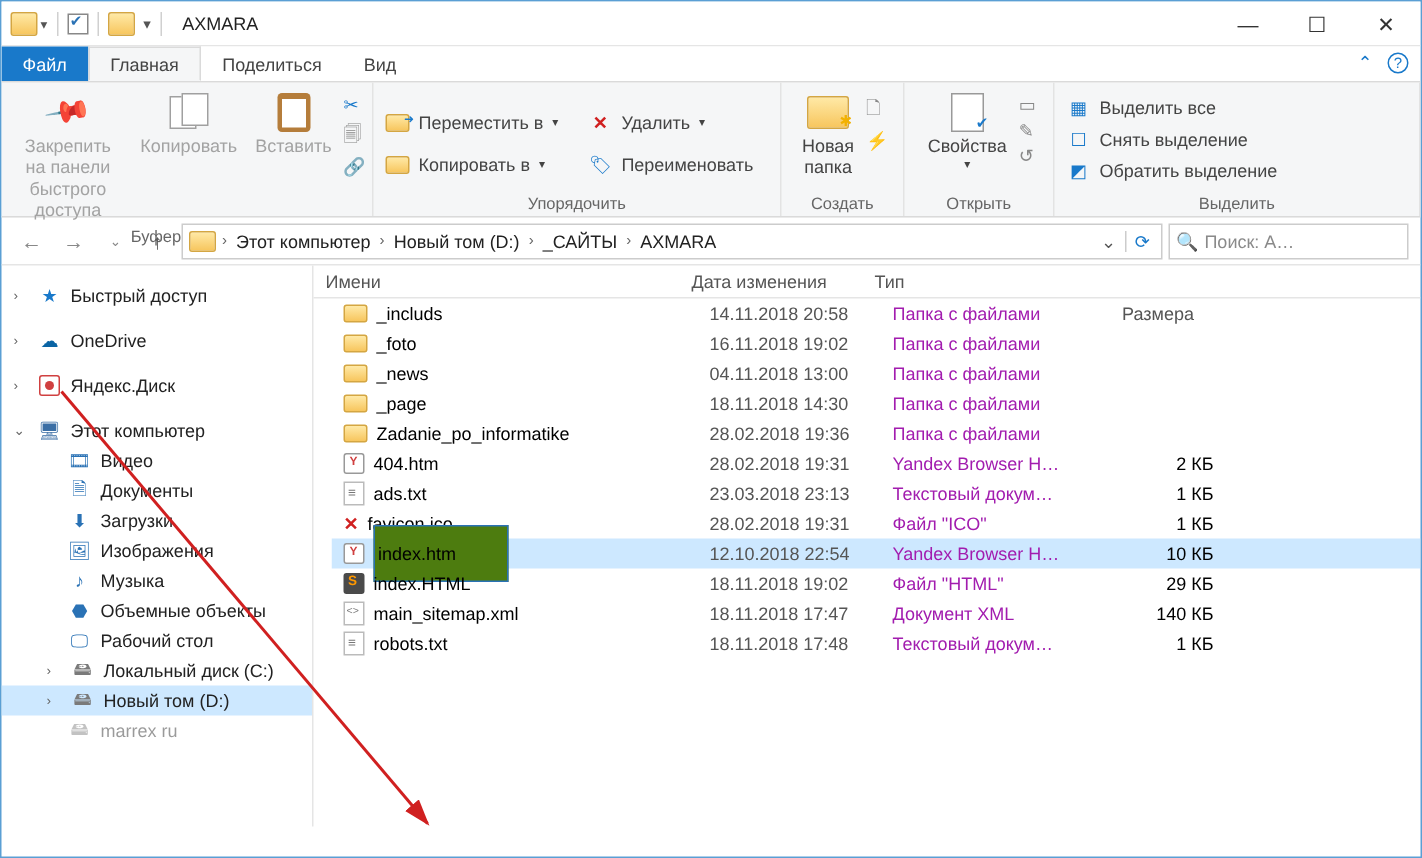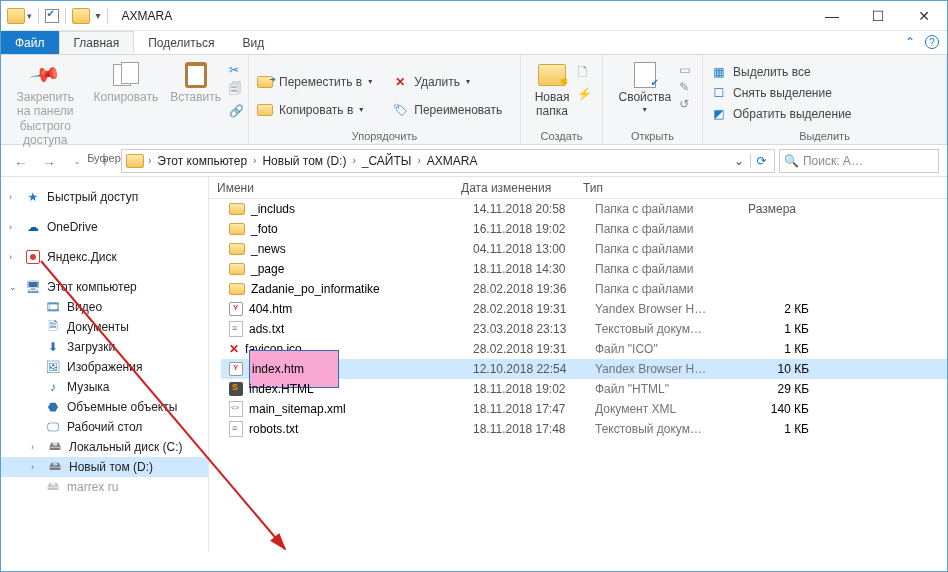--- a/index.html
+++ b/index.html
@@ -80,24 +80,24 @@
   .col { padding: 0 8px; border-right: 1px solid transparent; }
   .col.name { width: 244px; }
   .col.date { width: 122px; }
   .col.type { width: 152px; }
   .col.size { width: 88px; text-align: right; padding-right: 18px; margin-top: 42px; }
   .rows { flex: 1; overflow: hidden; margin-left: 12px; }
   .row { display: flex; align-items: center; height: 20px; }
   .row .c { padding: 0 8px; }
   .row .c.name { width: 244px; display: flex; align-items: center; gap: 6px; }
   .row .c.date { width: 122px; color: #555; }
-  .row .c.type { width: 152px; color: #737373; white-space: nowrap; overflow: hidden; text-overflow: ellipsis; }
+  .row .c.type { width: 152px; color: #a21caf; white-space: nowrap; overflow: hidden; text-overflow: ellipsis; }
   .row .c.size { width: 88px; text-align: right; color: #000000; padding-right: 18px; }
   .row.selected { background: #cde8ff; }
-  .row .rename-box { border: 1px solid #2a72b5; background: #f9a8d4; padding: 11px 2px; min-width: 90px; }
+  .row .rename-box { border: 1px solid #2a72b5; background: #4d7c0f; padding: 11px 2px; min-width: 90px; }
   .fi-folder { width: 16px; height: 12px; background: linear-gradient(#ffe9a6,#f7c65e); border: 1px solid #d4a642; border-radius: 2px; }
   .fi-file { width: 14px; height: 16px; background: #fff; border: 1px solid #bbb; position: relative; }
   .fi-file.txt::after { content: "≡"; font-size: 9px; color: #777; position: absolute; left: 2px; top: 1px; }
   .fi-file.xml::after { content: "<>"; font-size: 7px; color: #777; position: absolute; left: 1px; top: 2px; }
   .fi-ico { color: #d02020; font-size: 12px; font-weight: bold; }
   .fi-subl { width: 14px; height: 14px; background: #4a4a4a; border-radius: 2px; position: relative; }
   .fi-subl::after { content: "S"; color: #ff9800; font-size: 9px; position: absolute; left: 3px; top: 0; font-weight: bold; }
   .fi-yx { width: 14px; height: 14px; border: 1px solid #999; border-radius: 2px; background: #fff; position: relative; }
   .fi-yx::after { content: "Y"; font-size: 8px; color: #d04040; position: absolute; left: 3px; top: 0; font-weight: bold; }
 

